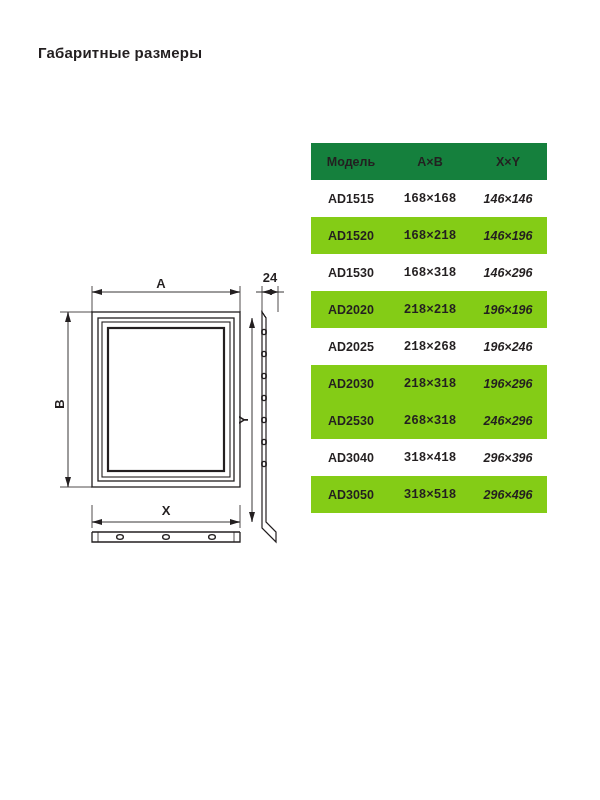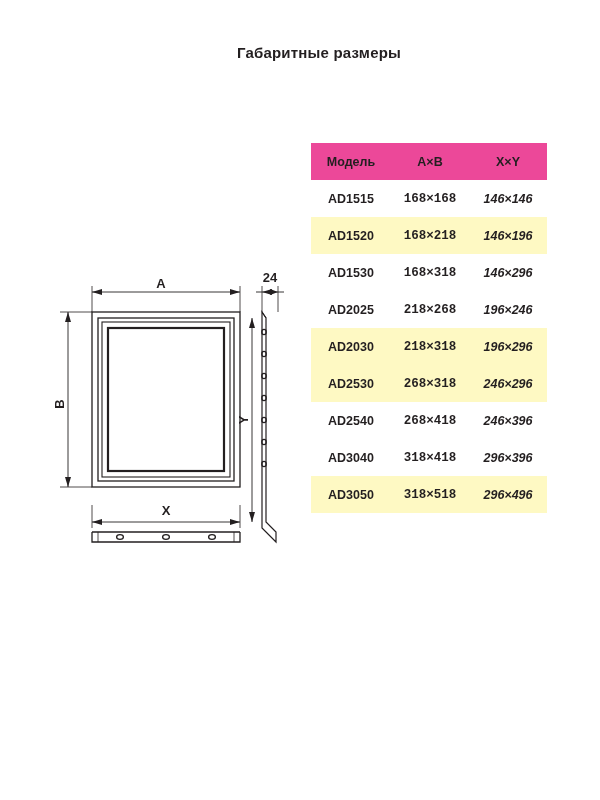--- a/index.html
+++ b/index.html
@@ -8,21 +8,20 @@
     background:#ffffff;
     font-family:"Liberation Sans", sans-serif;
     color:#231f20;
     position:relative;
     overflow:hidden;
   }
   #page-title{
     position:absolute;
     top:44px;
     left:0;right:0;
-    text-align:center;
     font-size:15px;
     font-weight:bold;
     letter-spacing:0.2px;
     margin-left:38px;
   }
 
   
   #spec-table{
     position:absolute;
     left:311px;
@@ -34,25 +33,25 @@
     width:78px;
     height:37px;
     text-align:center;
     vertical-align:middle;
     font-weight:bold;
     padding:0;
     border:none;
     white-space:nowrap;
   }
   #spec-table thead th{
-    background:#ec4899;
+    background:#15803d;
     font-size:12.5px;
   }
   #spec-table tbody tr.alt td{
-    background:#fef9c3;
+    background:#84cc16;
   }
   #spec-table tbody tr td:first-child{ width:80px; }
   #spec-table tbody tr td:nth-child(2){ width:76px;font-family:Liberation Mono, monospace; }
   #spec-table tbody tr td:nth-child(3){ width:76px;font-style:italic; }
 
   
   #drawing{
     position:absolute;
     left:30px;
     top:270px;
@@ -89,39 +88,39 @@
       <tr class="alt">
         <td>AD1520</td>
         <td>168×218</td>
         <td>146×196</td>
       </tr>
       <tr>
         <td>AD1530</td>
         <td>168×318</td>
         <td>146×296</td>
       </tr>
+      <tr class="alt">
+        <td>AD2020</td>
+        <td>218×218</td>
+        <td>196×196</td>
+      </tr>
       <tr>
         <td>AD2025</td>
         <td>218×268</td>
         <td>196×246</td>
       </tr>
       <tr class="alt">
         <td>AD2030</td>
         <td>218×318</td>
         <td>196×296</td>
       </tr>
       <tr class="alt">
         <td>AD2530</td>
         <td>268×318</td>
         <td>246×296</td>
-      </tr>
-      <tr>
-        <td>AD2540</td>
-        <td>268×418</td>
-        <td>246×396</td>
       </tr>
       <tr>
         <td>AD3040</td>
         <td>318×418</td>
         <td>296×396</td>
       </tr>
       <tr class="alt">
         <td>AD3050</td>
         <td>318×518</td>
         <td>296×496</td>

